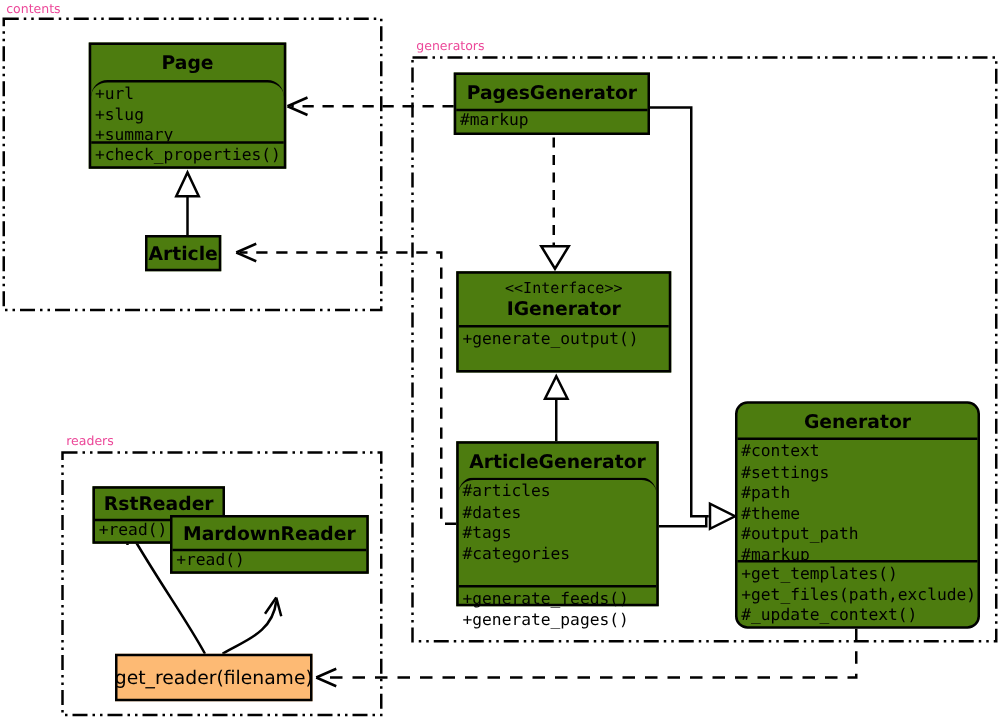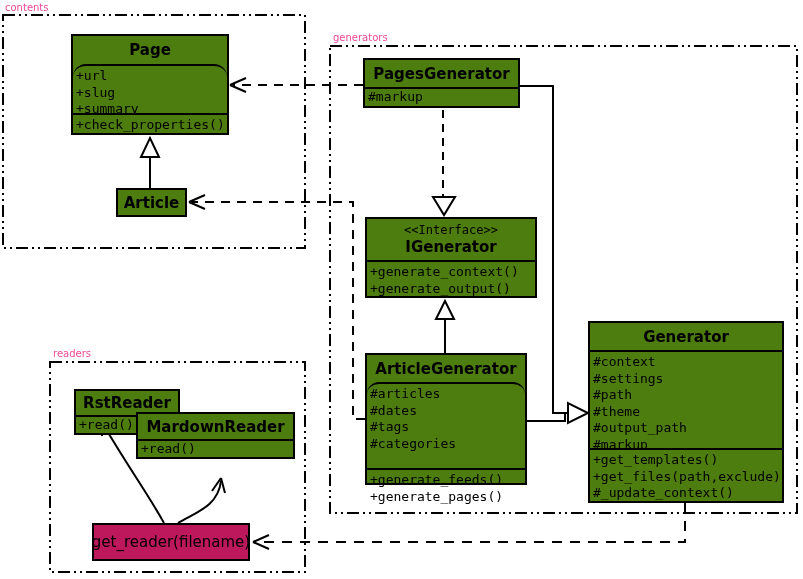--- a/index.html
+++ b/index.html
@@ -25,21 +25,21 @@
   .stereo{
     font-family:"DejaVu Sans Mono",monospace;font-weight:normal;
     font-size:12px;text-align:center;line-height:15px;
   }
   .members{padding:2px 3px;}
   .mline{
     font-family:"DejaVu Sans Mono",monospace;font-size:13px;
     line-height:16.5px;white-space:nowrap;
   }
   .plain-box{
-    position:absolute;border:2px solid #000;background:#be185d;
+    position:absolute;border:2px solid #000;background:#fdba74;
     box-sizing:border-box;display:flex;align-items:center;justify-content:center;
     font-size:15px;white-space:nowrap;
   }
 </style>
 </head>
 <body>
 
 <div id="canvas">
 
   <svg id="wires" viewBox="0 0 803 579" xmlns="http://www.w3.org/2000/svg">
@@ -103,57 +103,56 @@
     <div class="cmp members" style="height:49px;border-radius:13px;">
       <div class="mline">+url</div>
       <div class="mline">+slug</div>
       <div class="mline">+summary</div>
     </div>
     <div class="cmp members" style="height:24px;text-align:right;">
       <div class="mline">+check_properties()</div>
     </div>
   </div>
 
-  <div class="uml-class" style="left:116px;top:188px;width:71px;height:29px;">
+  <div class="uml-class" style="left:116px;top:188px;width:61px;height:29px;">
     <div class="cmp title" style="height:25px;">Article</div>
   </div>
 
   <div class="uml-class" style="left:363px;top:58px;width:157px;height:50px;">
     <div class="cmp title" style="height:27px;">PagesGenerator</div>
     <div class="cmp members" style="height:19px;padding-top:0;">
       <div class="mline">#markup</div>
     </div>
   </div>
 
   <div class="uml-class" style="left:365px;top:217px;width:172px;height:81px;">
     <div class="cmp title" style="height:41px;flex-direction:column;">
       <div class="stereo">&lt;&lt;Interface&gt;&gt;</div>
       <div>IGenerator</div>
     </div>
     <div class="cmp members" style="height:36px;">
-      <div class="mline">+generate_context()</div>
       <div class="mline">+generate_output()</div>
     </div>
   </div>
 
   <div class="uml-class" style="left:365px;top:353px;width:162px;height:132px;">
     <div class="cmp title" style="height:27px;">ArticleGenerator</div>
     <div class="cmp members" style="height:86px;border-radius:12px;">
       <div class="mline">#articles</div>
       <div class="mline">#dates</div>
       <div class="mline">#tags</div>
       <div class="mline">#categories</div>
     </div>
     <div class="cmp members" style="height:37px;">
       <div class="mline">+generate_feeds()</div>
       <div class="mline">+generate_pages()</div>
     </div>
   </div>
 
-  <div class="uml-class" style="left:588px;top:321px;width:196px;height:182px;">
+  <div class="uml-class" style="left:588px;top:321px;width:196px;height:182px;border-radius:10px;">
     <div class="cmp title" style="height:27px;">Generator</div>
     <div class="cmp members" style="height:98px;">
       <div class="mline">#context</div>
       <div class="mline">#settings</div>
       <div class="mline">#path</div>
       <div class="mline">#theme</div>
       <div class="mline">#output_path</div>
       <div class="mline">#markup</div>
     </div>
     <div class="cmp members" style="height:53px;">

